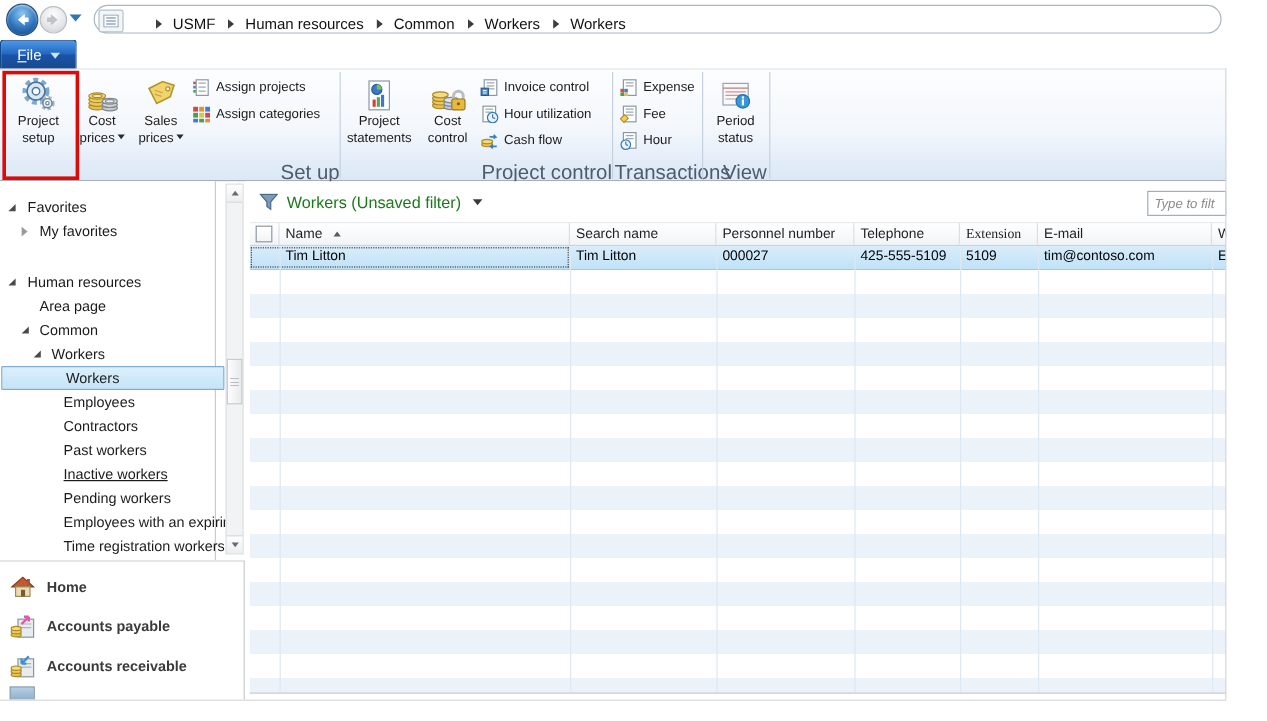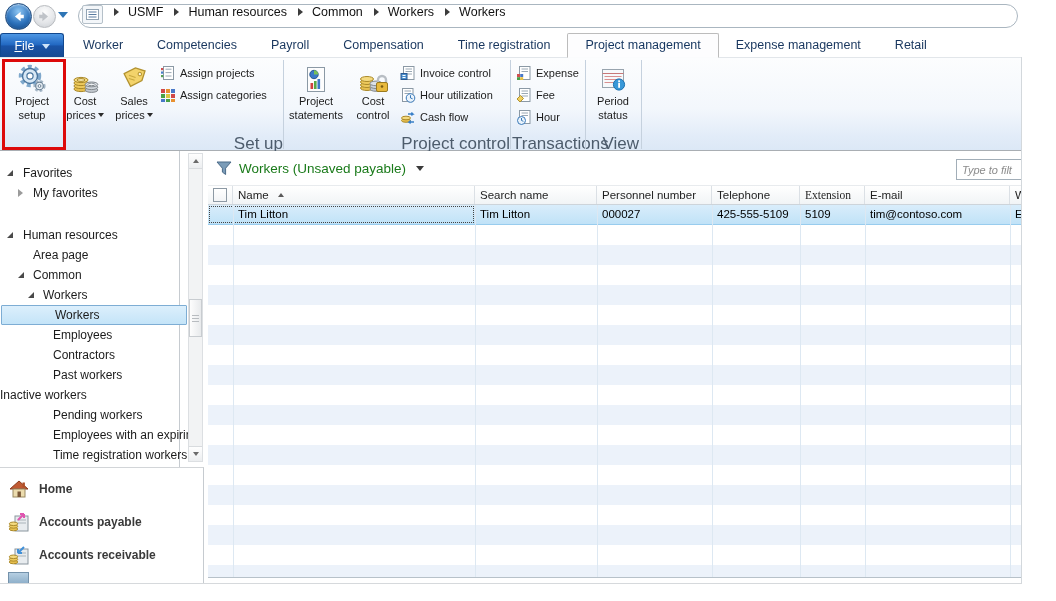--- a/index.html
+++ b/index.html
@@ -11,21 +11,21 @@
   .navcircle{border-radius:50%;display:flex;align-items:center;justify-content:center;}
   #back-btn{left:5px;top:3px;width:25px;height:25px;
     background:radial-gradient(circle at 50% 30%,#8ec6f2 0%,#2f74bd 55%,#0c3f7c 100%);
     border:1px solid #27507f;box-shadow:inset 0 1px 2px rgba(255,255,255,.6);}
   #fwd-btn{left:33px;top:5px;width:21px;height:21px;
     background:radial-gradient(circle at 50% 30%,#fdfdfd 0%,#e3e5e8 60%,#c9ccd1 100%);
     border:1px solid #b9bcc0;}
   .tri-down{width:0;height:0;border-left:5px solid transparent;border-right:5px solid transparent;border-top:6px solid #2e75b5;}
   #nav-caret{left:58px;top:12px;}
   #bc-box{left:78px;top:4px;width:938px;height:22px;border:1px solid #aab6c0;border-radius:12px;
-          background:#fff;display:flex;align-items:flex-start;}
+          background:#fff;display:flex;align-items:flex-end;gap:16px;}
   #bc-grid-btn{width:19px;height:17px;margin-left:3px;border:1px solid #b5c0c9;border-radius:2px;
           background:#f3f6f9;display:flex;align-items:center;justify-content:center;}
   .bc-sep{width:0;height:0;border-left:5px solid #3c3c3c;border-top:4px solid transparent;border-bottom:4px solid transparent;margin:0 9px 0 11px;}
   .bc-item{font-size:12.5px;color:#111;white-space:nowrap;}
   
   #tabrow{left:0;top:30px;width:1022px;height:27px;background:#fff;}
   #file-btn{left:0;top:3px;width:62px;height:24px;border-radius:3px 3px 0 0;
     background:linear-gradient(#4e97e4 0%,#2268c2 45%,#1a53a6 50%,#16498f 100%);
     border:1px solid #12488e;border-bottom:none;color:#fff;font-size:12.5px;
     display:flex;align-items:center;justify-content:center;gap:7px;}
@@ -127,30 +127,20 @@
         <span class="bc-item">Workers</span>
       </span>
   </div>
 </div>
 
 <div class="abs" id="tabrow">
   <div class="abs" id="file-btn">
     <span><u>F</u>ile</span>
     <span class="tri-down"></span>
   </div>
-  <div class="abs" id="tabs">
-      <span class="tab">Worker</span>
-      <span class="tab">Competencies</span>
-      <span class="tab">Payroll</span>
-      <span class="tab">Compensation</span>
-      <span class="tab">Time registration</span>
-      <span class="tab active">Project management</span>
-      <span class="tab">Expense management</span>
-      <span class="tab">Retail</span>
-    </div>
 </div>
 
 <div class="abs" id="ribbon">
   <div class="abs" id="annot-box"></div>
 
   <div class="bigbtn" style="left:6px;width:52px;">
     <div class="bicon">
       <svg width="30" height="31" viewBox="0 0 30 31">
         <circle cx="13" cy="12" r="8.5" fill="none" stroke="#7fa8cc" stroke-width="5.5" stroke-dasharray="3.6 2.7"></circle>
         <circle cx="13" cy="12" r="7.5" fill="#d8e8f5" stroke="#49759e" stroke-width="1.4"></circle>
@@ -357,21 +347,21 @@
     <div class="tree-row" style="top: 12px; padding-left: 23px;"><span class="tri-exp" style="left: 7px;"></span><span>Favorites</span></div>
     <div class="tree-row" style="top: 32px; padding-left: 33px;"><span class="tri-col" style="left: 18px;"></span><span>My favorites</span></div>
     <div class="tree-row" style="top: 74px; padding-left: 23px;"><span class="tri-exp" style="left: 7px;"></span><span>Human resources</span></div>
     <div class="tree-row" style="top: 94px; padding-left: 33px;"><span>Area page</span></div>
     <div class="tree-row" style="top: 114px; padding-left: 33px;"><span class="tri-exp" style="left: 18px;"></span><span>Common</span></div>
     <div class="tree-row" style="top: 134px; padding-left: 43px;"><span class="tri-exp" style="left: 28px;"></span><span>Workers</span></div>
     <div class="tree-row sel" style="top: 154px; padding-left: 53px;"><span>Workers</span></div>
     <div class="tree-row" style="top: 174px; padding-left: 53px;"><span>Employees</span></div>
     <div class="tree-row" style="top: 194px; padding-left: 53px;"><span>Contractors</span></div>
     <div class="tree-row" style="top: 214px; padding-left: 53px;"><span>Past workers</span></div>
-    <div class="tree-row" style="top: 234px; "><span>Inactive workers</span></div>
+    <div class="tree-row" style="top: 234px; padding-left: 53px; text-decoration: underline;"><span>Inactive workers</span></div>
     <div class="tree-row" style="top: 254px; padding-left: 53px;"><span>Pending workers</span></div>
     <div class="tree-row" style="top: 274px; padding-left: 53px;"><span>Employees with an expirin</span></div>
     <div class="tree-row" style="top: 294px; padding-left: 53px;"><span>Time registration workers</span></div>
   </div>
 <div class="abs" id="collapse-btn">
     <span class="tri-left"></span>
   </div>
 <div class="abs" id="sbar">
   <div class="sbtn" style="top:0;">
       <span class="tri-up-g"></span>
@@ -417,21 +407,21 @@
     <span>Accounts payable</span>
   </div>
   <div id="mod-stub"></div>
 </div>
 
 <div class="abs" id="content">
   <div id="title-row">
     <svg width="16" height="15" viewBox="0 0 16 15">
       <path d="M1 1 h14 l-5.4 6.2 v6.3 l-3.2-2.4 v-3.9 z" fill="#7b9cb8" stroke="#4a6a88"></path>
     </svg>
-    <span id="page-title">Workers (Unsaved payable)</span>
+    <span id="page-title">Workers (Unsaved filter)</span>
     <span id="title-caret"></span>
   </div>
   <input id="filterbox" type="text" placeholder="Type to filt" style="">
 
   <div id="grid">
     <div id="ghead">
       <div class="hc" style="width:25px;padding-left:0;">
           <span id="hcheck"></span>
         </div>
       <div class="hc" style="width:242px;">

